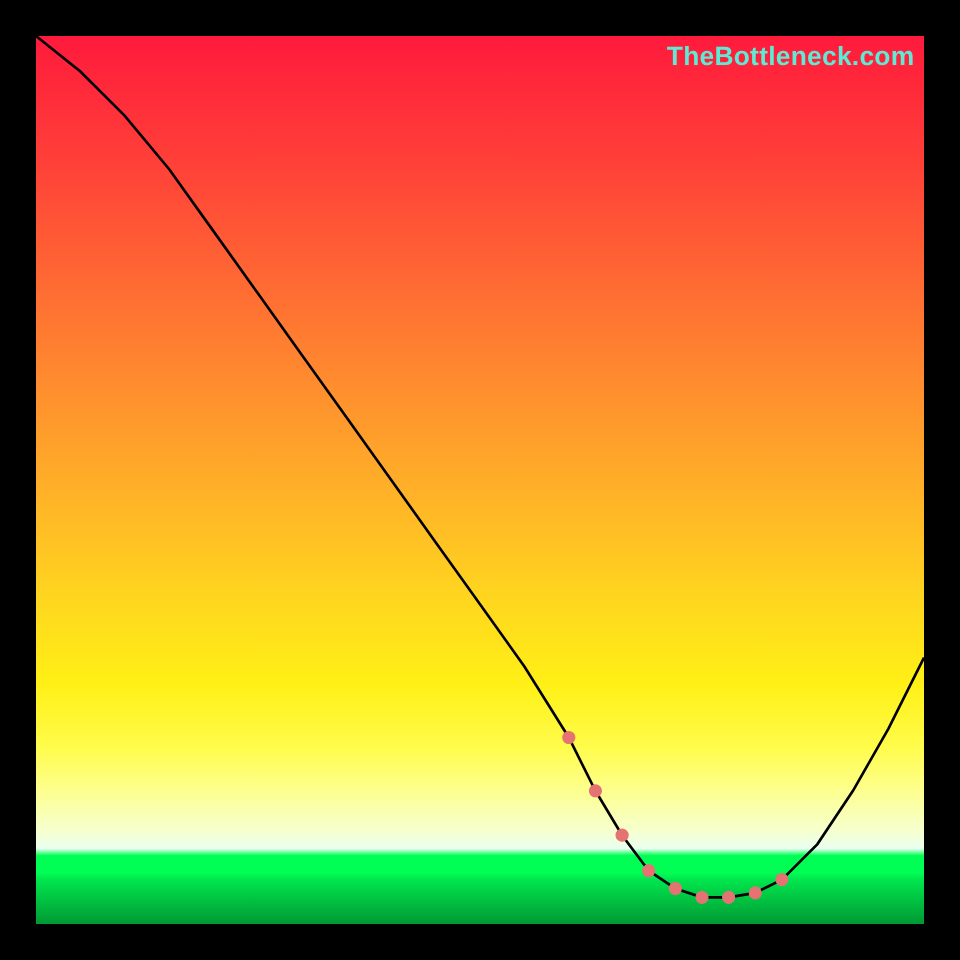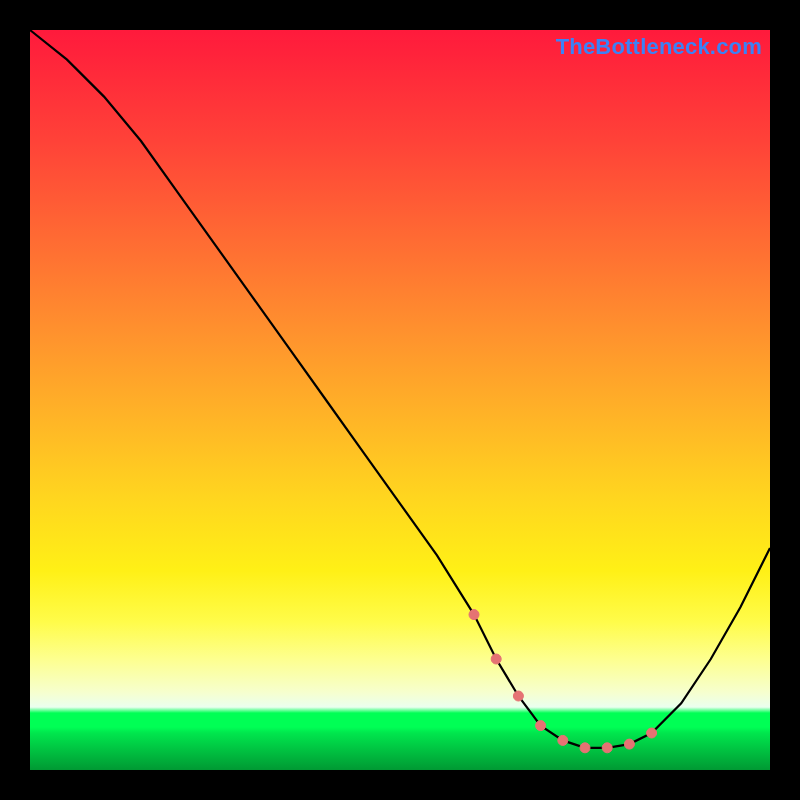--- a/index.html
+++ b/index.html
@@ -47,21 +47,21 @@
       #00ff55 92.3%,
       #00ff55 94.2%,
       #00e64d 95%,
       #009933 100%
     );
   }
   .watermark {
     position: absolute;
     top: 4px;
     right: 8px;
-    color: #3b82f6;
+    color: #5eead4;
     font-size: 22px;
     font-weight: 600;
     letter-spacing: 0.2px;
     user-select: none;
   }
   svg.curve {
     position: absolute;
     left: 0; top: 0;
     width: 740px; height: 740px;
     overflow: visible;

